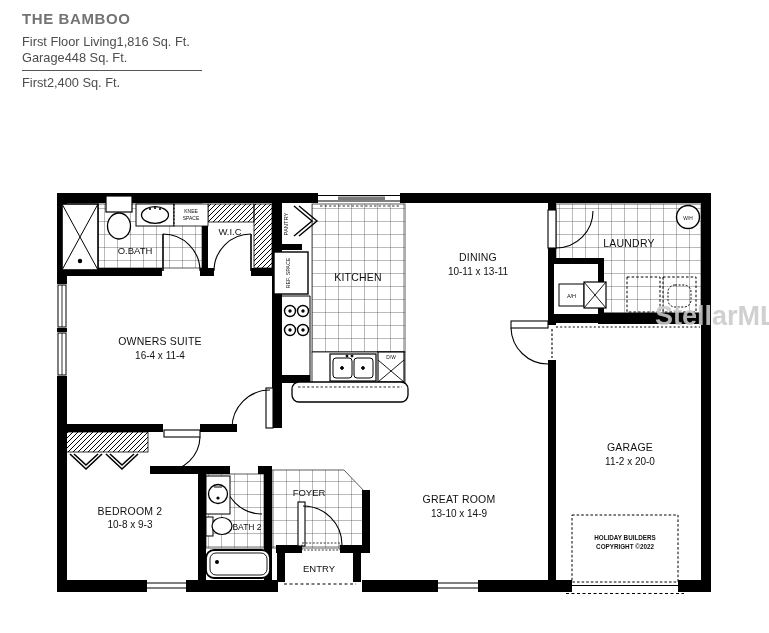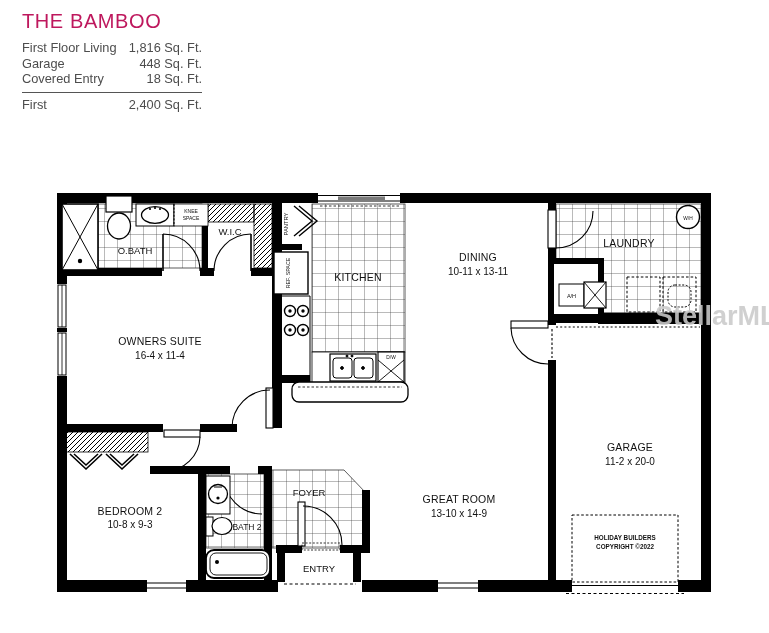--- a/index.html
+++ b/index.html
@@ -1,22 +1,22 @@
 <!DOCTYPE html>
 <html><head>
 <meta charset="utf-8">
 <style>
   html,body{margin:0;padding:0;}
   body{
     width:769px;height:633px;position:relative;overflow:hidden;
     background:#ffffff;font-family:"Liberation Sans",sans-serif;
   }
   .hdr{position:absolute;left:22px;top:10px;width:180px;}
-  .hdr-title{font-size:20px;font-weight:normal;color:#be185d;letter-spacing:.6px;margin-bottom:7px;}
-  .hdr-row{display:flex;justify-content:space-between;font-size:12.8px;color:#4d4d4d;line-height:15.5px;}
+  .hdr-title{font-size:15px;font-weight:bold;color:#737373;letter-spacing:.6px;margin-bottom:7px;}
+  .hdr-row{display:flex;font-size:12.8px;color:#4d4d4d;line-height:15.5px;}
   .hdr-div{border-top:1.5px solid #555;margin:5px 0 4px 0;}
   svg{position:absolute;left:0;top:0;}
   .wm{
     position:absolute;left:655px;top:301px;width:114px;height:38px;overflow:hidden;
     font-size:27px;font-weight:600;color:rgba(201,201,201,0.88);
     white-space:nowrap;z-index:5;letter-spacing:0;
   }
   text{font-family:"Liberation Sans",sans-serif;fill:#111;}
   .rname{font-size:10.5px;letter-spacing:.2px;}
   .rdims{font-size:10px;}
@@ -28,24 +28,20 @@
 
 <div class="hdr">
   <div class="hdr-title">THE BAMBOO</div>
   <div class="hdr-row">
     <span>First Floor Living</span>
     <span>1,816 Sq. Ft.</span>
   </div>
   <div class="hdr-row">
     <span>Garage</span>
     <span>448 Sq. Ft.</span>
-  </div>
-  <div class="hdr-row">
-    <span>Covered Entry</span>
-    <span>18 Sq. Ft.</span>
   </div>
   <div class="hdr-div"></div>
   <div class="hdr-row">
     <span>First</span>
     <span>2,400 Sq. Ft.</span>
   </div>
 </div>
 
 <svg width="769" height="633" viewBox="0 0 769 633">
   <defs>

